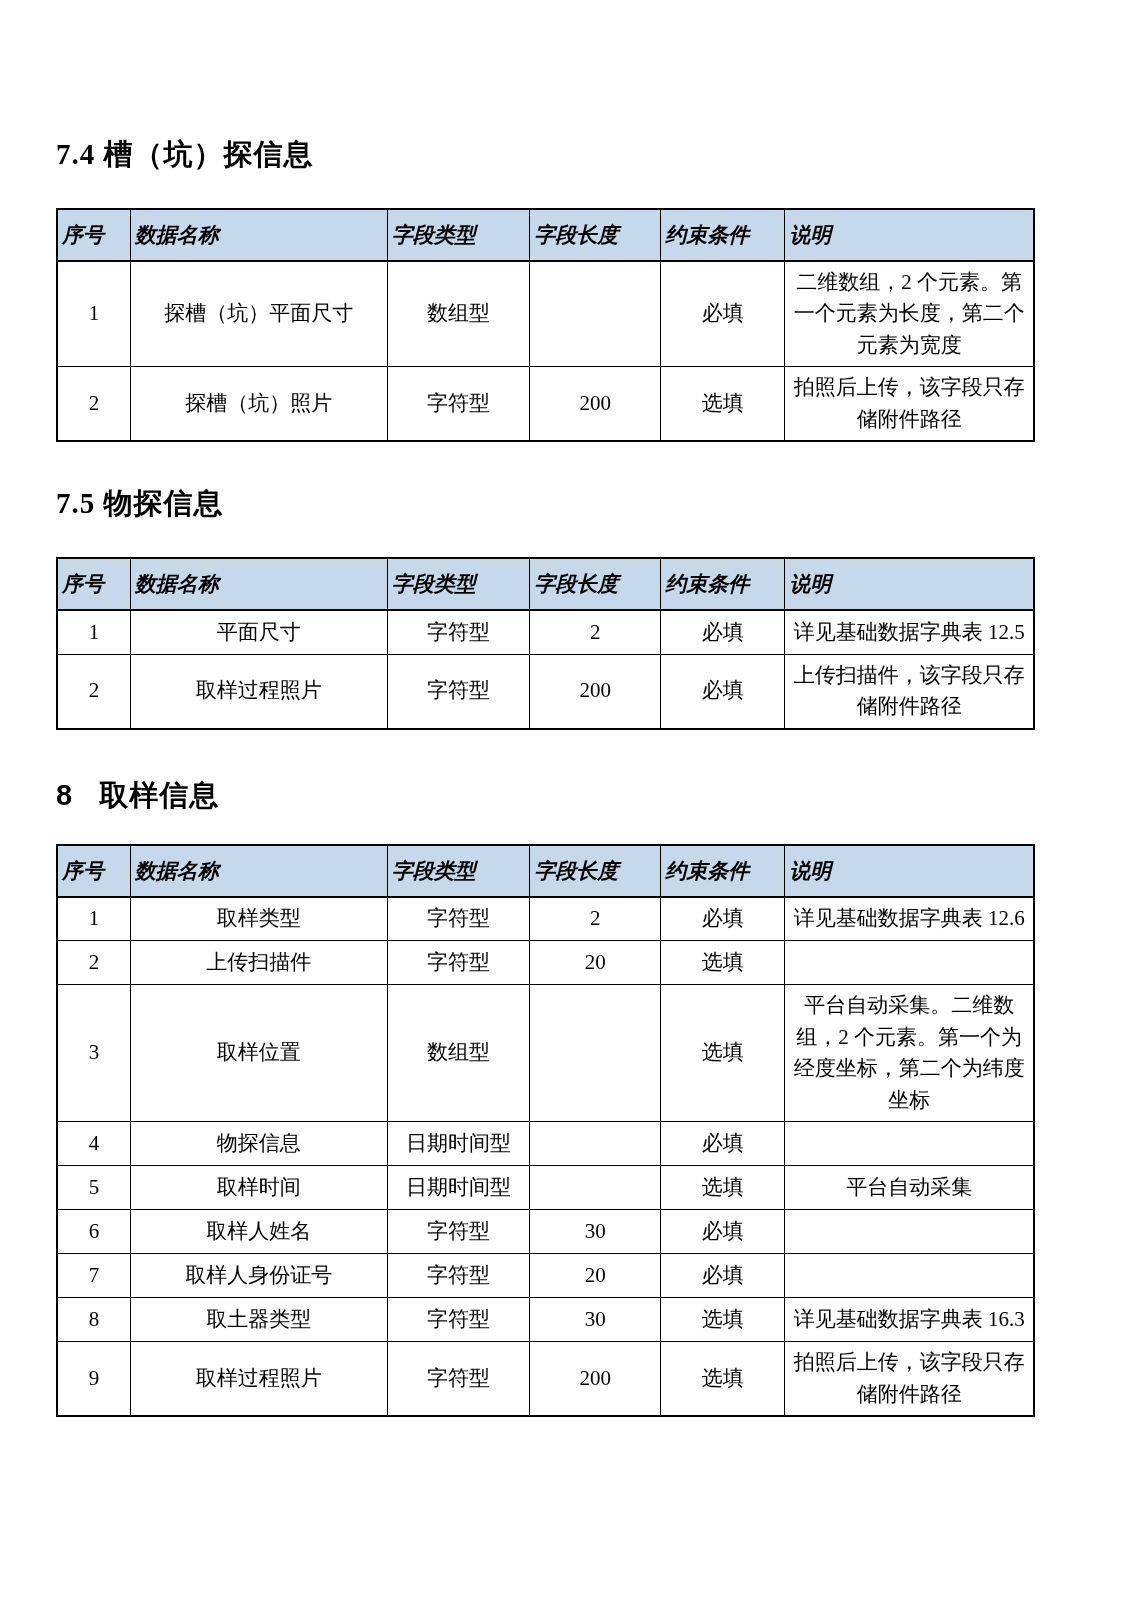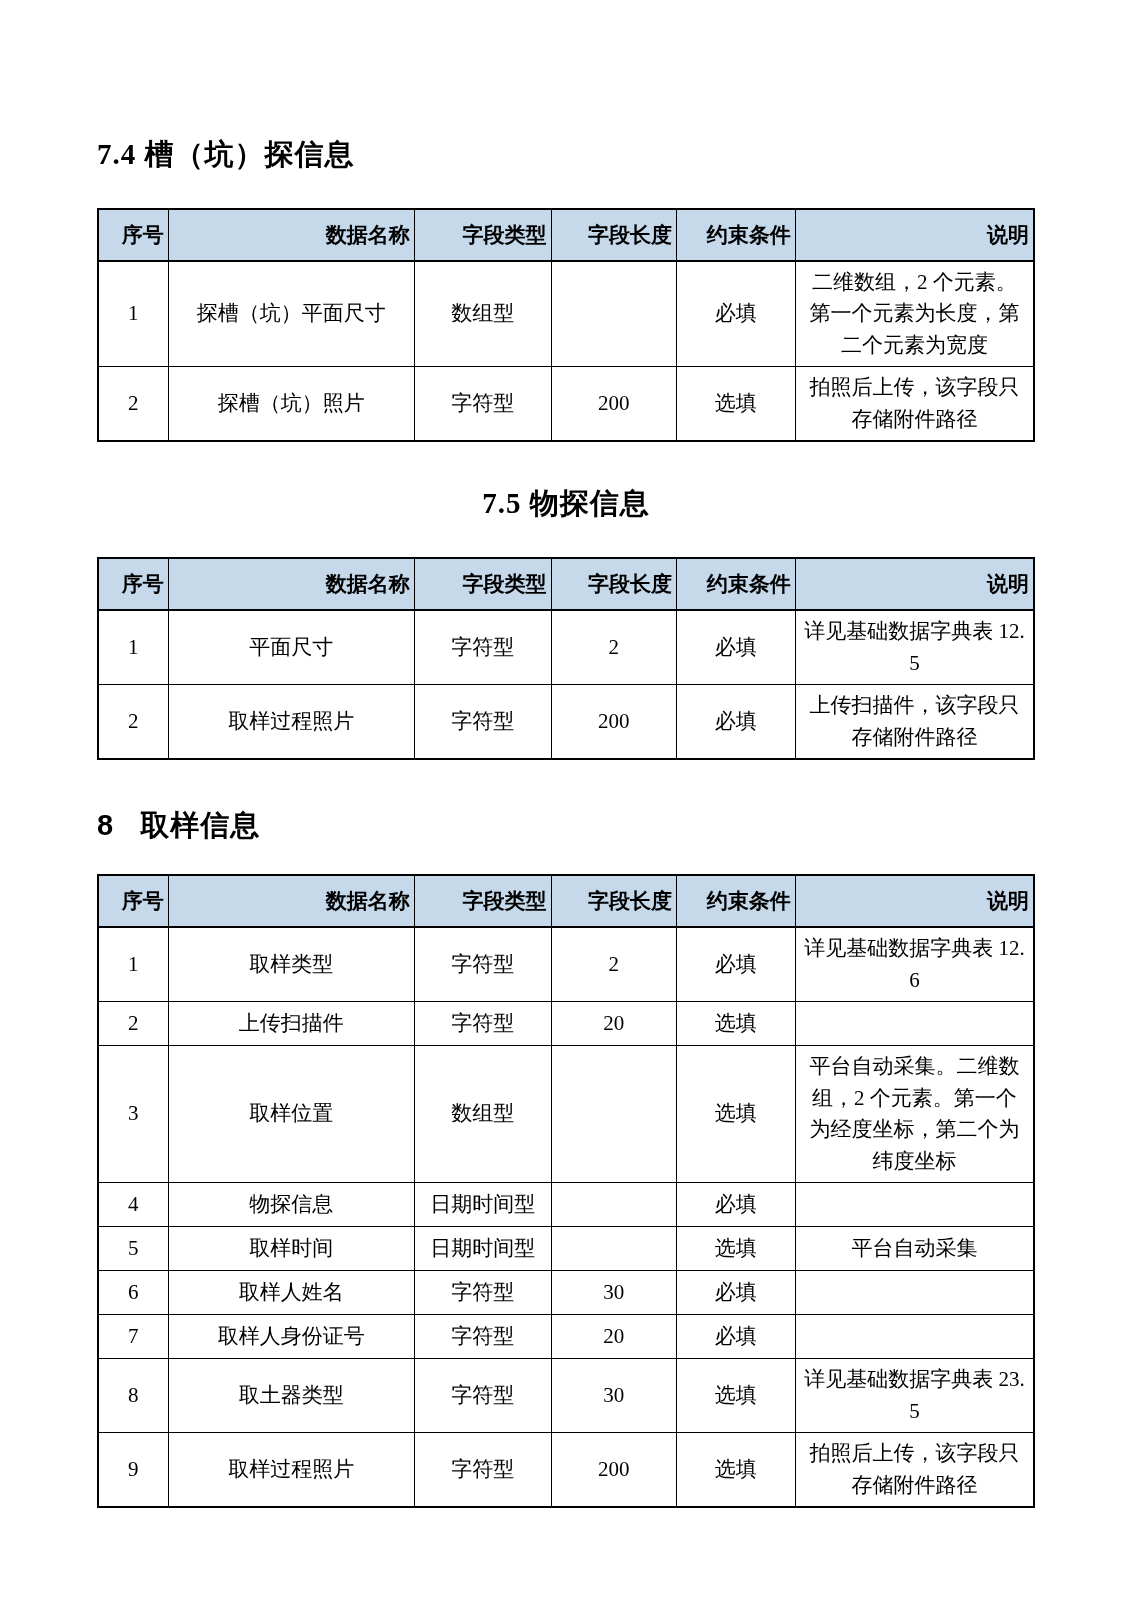--- a/index.html
+++ b/index.html
@@ -10,33 +10,33 @@
   body {
     width: 1131px;
     min-height: 1600px;
     font-family: "Liberation Serif", serif;
     color: #000000;
     box-sizing: border-box;
   }
   .page {
     width: 1131px;
     min-height: 1600px;
-    padding: 137px 96px 40px 97px;
+    padding: 137px 96px 40px 56px;
     box-sizing: border-box;
     position: relative;
   }
   .section-heading {
     font-family: "Liberation Serif", serif;
     font-weight: 700;
     font-size: 29px;
     line-height: 1.2;
     margin: 0 0 36px 0;
     letter-spacing: 1px;
   }
-  .section-heading.second { margin-top: 34px; text-align: center; }
+  .section-heading.second { margin-top: 34px; }
   .center-heading {
     font-family: "Liberation Sans", sans-serif;
     font-weight: 700;
     font-size: 29px;
     text-align: left;
     margin: 46px 0 28px 0;
     letter-spacing: 1px;
   }
   .center-heading .h-num { margin-right: 26px; }
   table.spec {
@@ -46,22 +46,23 @@
     table-layout: fixed;
     margin: 0 0 0 0;
   }
   table.spec th {
     background: #c5d9eb;
     border: 1.5px solid #000000;
     border-bottom: 2px solid #000000;
     font-weight: 700;
     font-size: 21px;
     padding: 11px 4px;
-    text-align: right;
-    font-family: "Liberation Serif", serif;
+    text-align: left;
+    font-family: "Liberation Serif", serif;
+    font-style: italic;
   }
   table.spec td {
     border: 1.5px solid #000000;
     font-size: 21px;
     line-height: 1.5;
     padding: 5px 8px;
     text-align: center;
     vertical-align: middle;
     word-break: break-all;
     font-family: "Liberation Serif", serif;
@@ -248,21 +249,21 @@
             <td class="num-cell">20</td>
             <td>必填</td>
             <td></td>
           </tr>
           <tr>
             <td class="num-cell">8</td>
             <td>取土器类型</td>
             <td>字符型</td>
             <td class="num-cell">30</td>
             <td>选填</td>
-            <td>详见基础数据字典表 23.5</td>
+            <td>详见基础数据字典表 16.3</td>
           </tr>
           <tr>
             <td class="num-cell">9</td>
             <td>取样过程照片</td>
             <td>字符型</td>
             <td class="num-cell">200</td>
             <td>选填</td>
             <td>拍照后上传，该字段只存储附件路径</td>
           </tr>
         </tbody>

